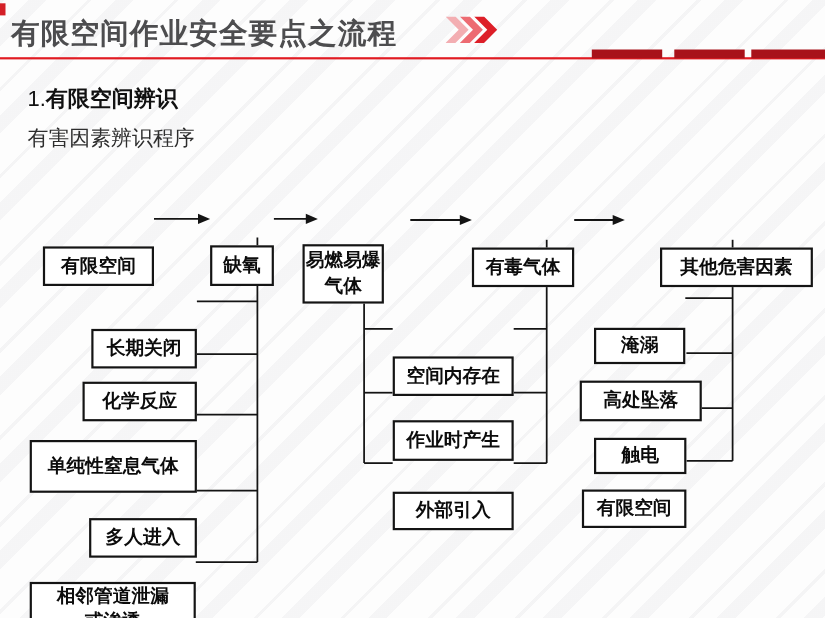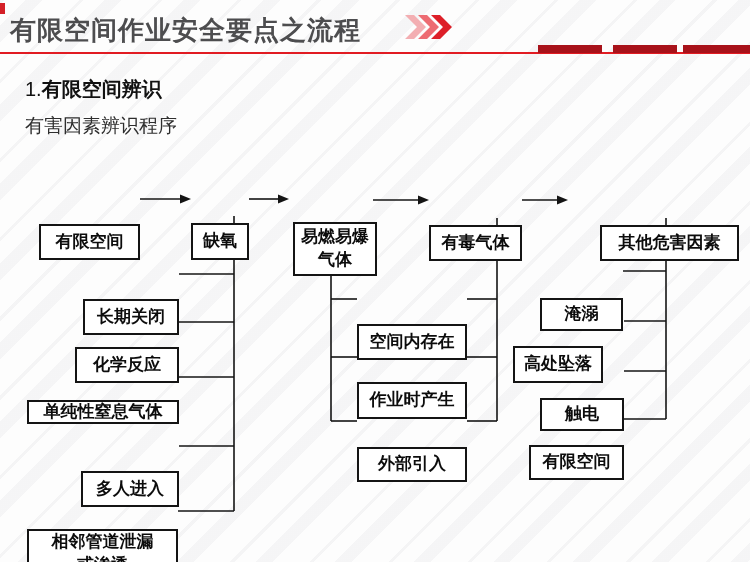--- a/index.html
+++ b/index.html
@@ -97,34 +97,34 @@
     <g fill="#141414">
       <polygon points="191,199 180,194.4 180,203.6"></polygon>
       <polygon points="289,199 278,194.4 278,203.6"></polygon>
       <polygon points="429,200 418,195.4 418,204.6"></polygon>
       <polygon points="568,200 557,195.4 557,204.6"></polygon>
     </g>
   </svg>
 
   <div class="fbox" style="left:39px;top:181px;width:101px;height:36px">有限空间</div>
   <div class="fbox" style="left:191px;top:180px;width:58px;height:37px">缺氧</div>
-  <div class="fbox" style="left:293px;top:179px;width:84px;height:54px">易燃易爆
+  <div class="fbox" style="left:275px;top:179px;width:74px;height:54px">易燃易爆
 气体</div>
   <div class="fbox" style="left:429px;top:182px;width:93px;height:36px">有毒气体</div>
   <div class="fbox" style="left:600px;top:182px;width:139px;height:36px">其他危害因素</div>
 
   <div class="fbox" style="left:83px;top:256px;width:96px;height:36px">长期关闭</div>
   <div class="fbox" style="left:75px;top:304px;width:104px;height:36px">化学反应</div>
-  <div class="fbox" style="left:27px;top:357px;width:152px;height:24px">单纯性窒息气体</div>
+  <div class="fbox" style="left:27px;top:357px;width:152px;height:48px">单纯性窒息气体</div>
   <div class="fbox" style="left:81px;top:428px;width:98px;height:36px">多人进入</div>
   <div class="fbox" style="left:27px;top:486px;width:151px;height:50px">相邻管道泄漏
 或渗透</div>
 
   <div class="fbox" style="left:357px;top:281px;width:110px;height:36px">空间内存在</div>
   <div class="fbox" style="left:357px;top:404px;width:110px;height:35px">外部引入</div>
   <div class="fbox" style="left:357px;top:339px;width:110px;height:37px">作业时产生</div>
 
   <div class="fbox" style="left:540px;top:255px;width:83px;height:33px">淹溺</div>
-  <div class="fbox" style="left:513px;top:303px;width:90px;height:37px">高处坠落</div>
+  <div class="fbox" style="left:527px;top:303px;width:111px;height:37px">高处坠落</div>
   <div class="fbox" style="left:540px;top:355px;width:84px;height:33px">触电</div>
   <div class="fbox" style="left:529px;top:402px;width:95px;height:35px">有限空间</div>
 
 </div>
 
 </body></html>

